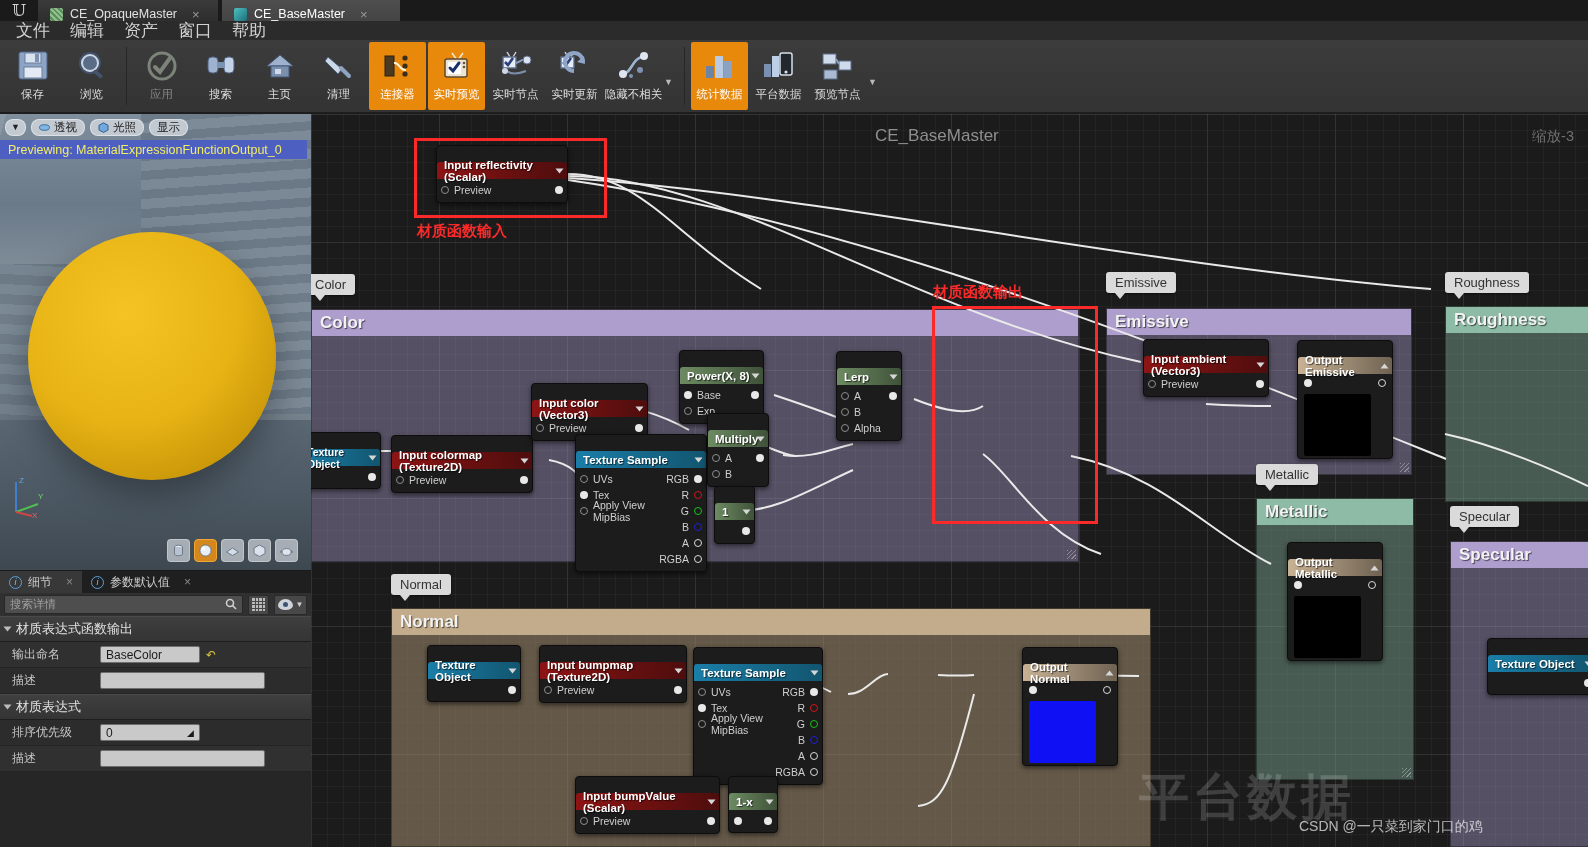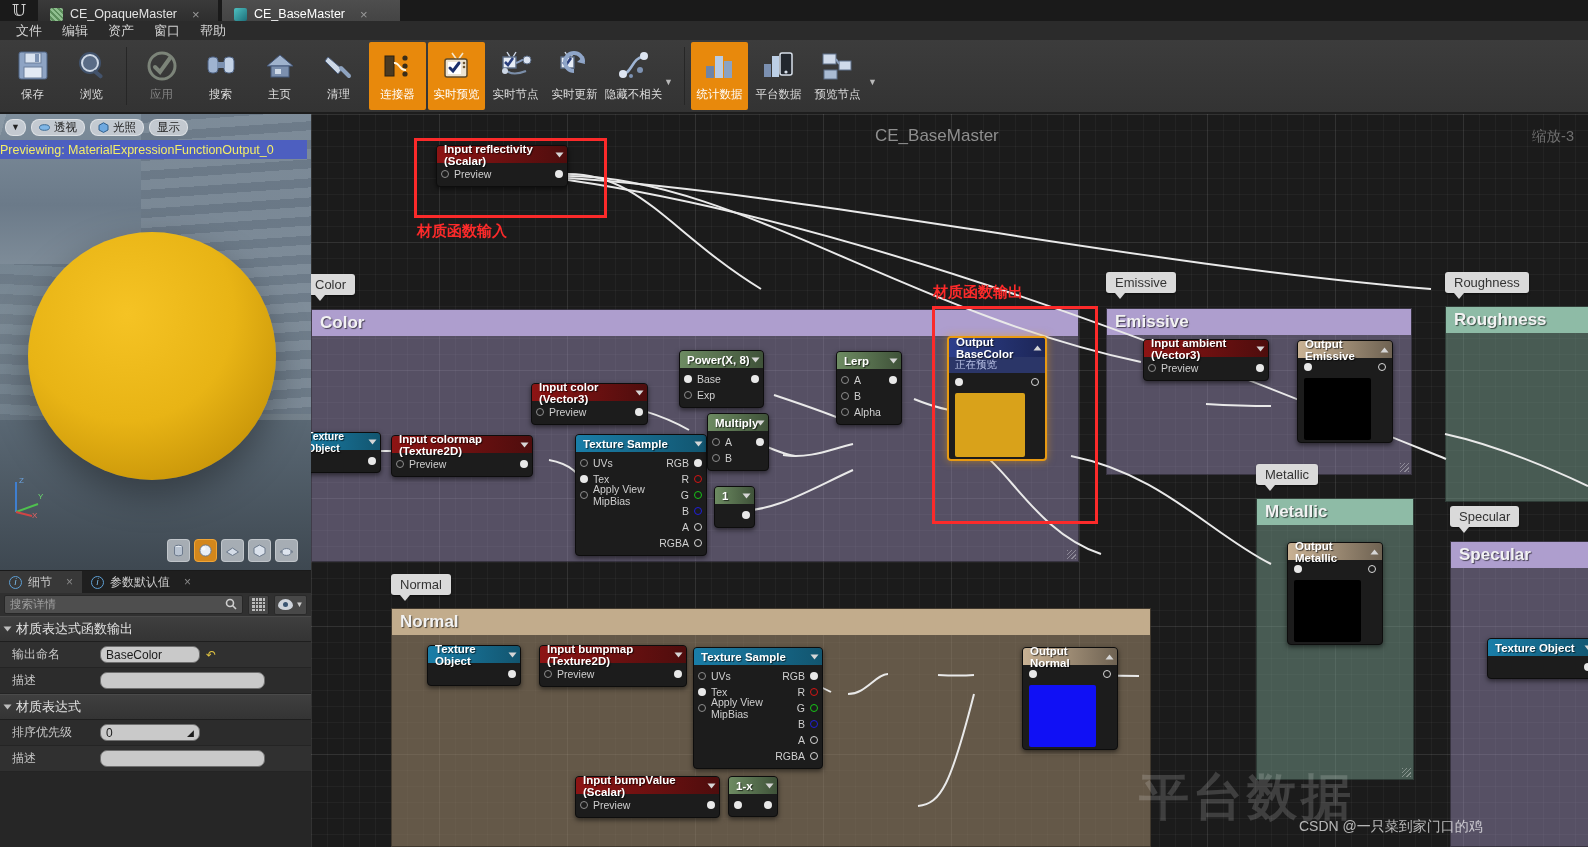--- a/index.html
+++ b/index.html
@@ -17,21 +17,21 @@
   .tab.inactive{background:linear-gradient(#3a3a3a,#2e2e2e);}
   .tab.active{background:linear-gradient(#4e4e4e,#444);color:#fff;}
   .tab .tabico{width:13px;height:13px;border-radius:2px;display:block;}
   .tab .tclose{margin-left:8px;color:#9a9a9a;font-size:13px;line-height:1;}
   .ue-logo{position:absolute;left:4px;top:1px;width:30px;height:19px;color:#d0d0d0;
            font-size:16px;text-align:center;font-family:"DejaVu Serif",serif;}
 
   
   .menubar{position:absolute;left:0;top:21px;width:1588px;height:19px;background:#2b2b2b;
            display:flex;align-items:center;padding-left:8px;gap:4px;}
-  .menubar span{padding:1px 8px;font-size:13px;color:#d2d2d2;}
+  .menubar span{padding:1px 8px;font-size:17px;color:#d2d2d2;}
 
   
   .toolbar{position:absolute;left:0;top:40px;width:1588px;height:73px;
            background:linear-gradient(#3c3c3c,#333);border-bottom:1px solid #1d1d1d;
            display:flex;align-items:stretch;padding-left:3px;}
   .tbtn{width:57px;display:flex;flex-direction:column;align-items:center;justify-content:flex-start;
         padding-top:5px;gap:2px;border-radius:2px;margin:2px 1px;}
   .tbtn.on{background:#e8890c;}
   .tbtn .glyph{width:38px;height:38px;display:flex;align-items:center;justify-content:center;}
   .tbtn .tlbl{font-size:11.5px;color:#ddd;white-space:nowrap;}
@@ -57,21 +57,21 @@
   .sphere{position:absolute;left:28px;top:118px;width:248px;height:248px;border-radius:50%;
           background:radial-gradient(circle at 40% 33%, #f5c324 0%, #e8b415 48%, #c79408 82%, #a87a05 100%);
           box-shadow:0 14px 36px rgba(0,0,0,.35);}
   .vp-topbar{position:absolute;left:0;top:0;height:22px;display:flex;align-items:center;gap:5px;padding:4px 0 0 5px;}
   .vp-chip{height:17px;display:flex;align-items:center;gap:4px;padding:0 7px;border-radius:8px;
            background:rgba(215,219,224,.78);border:1px solid rgba(255,255,255,.45);
            font-size:11.5px;color:#222;}
   .vp-chip.arrow{padding:0 5px;}
   .chip-ico{width:11px;height:11px;display:inline-block;}
   .previewing{position:absolute;left:0;top:26px;width:307px;height:19px;background:#4d5fc0;
-              color:#f3ed67;font-size:12.5px;display:flex;align-items:center;}
+              color:#f3ed67;font-size:12.5px;display:flex;align-items:center;padding-left:8px;}
   .axis{position:absolute;left:10px;bottom:52px;width:40px;height:44px;}
   .vp-shapes{position:absolute;left:167px;bottom:8px;display:flex;gap:4px;}
   .shapebtn{width:23px;height:23px;border-radius:4px;background:rgba(205,210,216,.72);
             border:1px solid rgba(255,255,255,.3);display:flex;align-items:center;justify-content:center;}
   .shapebtn.sel{background:#d3871c;border-color:#f0a537;}
 
   
   .details{position:absolute;left:0;top:570px;width:311px;height:277px;background:#262626;
            border-top:1px solid #1a1a1a;}
   .dtabs{height:22px;display:flex;background:#1f1f1f;}
@@ -92,21 +92,21 @@
           background:#cfd4db;position:relative;}
   .eyeico::after{content:"";position:absolute;left:5px;top:2.5px;width:5px;height:5px;border-radius:50%;background:#3a5572;}
   .sect{height:26px;display:flex;align-items:center;gap:6px;padding-left:5px;
         background:linear-gradient(#3f3f3f,#343434);border-top:1px solid #4a4a4a;
         border-bottom:1px solid #1e1e1e;font-size:13px;color:#e0e0e0;}
   .tri{width:0;height:0;border-left:5px solid #bdbdbd;border-top:4px solid transparent;
        border-bottom:4px solid transparent;transform:rotate(90deg);}
   .prow{height:26px;display:flex;align-items:center;background:#2c2c2c;border-bottom:1px solid #242424;}
   .prow:nth-child(even){background:#303030;}
   .plbl{width:100px;padding-left:12px;font-size:12px;color:#c8c8c8;}
-  .pfield{height:17px;background:#c9c9c9;border:1px solid #6e6e6e;border-radius:7px;color:#1b1b1b;
+  .pfield{height:17px;background:#c9c9c9;border:1px solid #6e6e6e;border-radius:2px;color:#1b1b1b;
           font-size:12px;display:flex;align-items:center;padding:0 5px;}
   .preset{margin-left:6px;color:#e0c341;font-size:12px;}
 
   
   .graph{position:absolute;left:311px;top:114px;width:1277px;height:733px;overflow:hidden;
          background:#1b1b1b;
          background-image:
            linear-gradient(rgba(255,255,255,.035) 1px, transparent 1px),
            linear-gradient(90deg, rgba(255,255,255,.035) 1px, transparent 1px),
            linear-gradient(rgba(255,255,255,.07) 1px, transparent 1px),
@@ -125,21 +125,21 @@
   .bubble{position:absolute;background:#dadada;color:#333;font-size:13px;border-radius:3px;
           padding:3px 9px;box-shadow:0 1px 2px rgba(0,0,0,.5);}
   .bubble::after{content:"";position:absolute;left:9px;bottom:-6px;border-left:5px solid transparent;
                  border-right:5px solid transparent;border-top:6px solid #dadada;}
 
   
   .node{position:absolute;background:#1c1c1c;border:1px solid #0d0d0d;border-radius:4px;
         box-shadow:0 2px 5px rgba(0,0,0,.55);}
   .node .nhdr{height:17px;border-radius:3px 3px 0 0;display:flex;align-items:center;
               justify-content:space-between;padding:0 5px 0 7px;font-size:11.5px;font-weight:bold;
-              color:#fff;text-shadow:1px 1px 1px rgba(0,0,0,.65);}
+              color:#fff;text-shadow:1px 1px 1px rgba(0,0,0,.65);margin-top:16px;}
   .node .nbody{padding:3px 0 4px;}
   .pin{height:16px;display:flex;align-items:center;justify-content:space-between;padding:0 4px;
        font-size:10.5px;color:#cfcfcf;}
   .pd{width:8px;height:8px;border-radius:50%;flex:0 0 8px;}
   .pd.f{background:#e8e8e8;}
   .pd.e{background:transparent;border:1.6px solid #8d8d8d;}
   .pd.fr{background:#e8e8e8;}
   .pd.r{background:transparent;border:1.6px solid #d41414;}
   .pd.g{background:transparent;border:1.6px solid #17c417;}
   .pd.b{background:transparent;border:1.6px solid #1f1fd8;}
@@ -832,193 +832,177 @@
       </div>
       <div class="pin">
         <span class="pinL">
             <i class="pd e"></i>
           <span>Alpha</span>
           </span>
       </div>
     </div>
   </div>
 
-  <div class="node sel-gold" style="left:636px;top:222px;width:100px;">
-    <div class="nhdr h-navy" style="height:19px;">
-      <span>Output BaseColor</span>
+
+  <div class="node" style="left:832px;top:225px;width:126px;">
+    <div class="nhdr h-red">
+      <span>Input ambient (Vector3)</span>
+      <span class="caret"></span>
+    </div>
+    <div class="nbody">
+      <div class="pin">
+        <span class="pinL">
+            <i class="pd e"></i>
+          <span>Preview</span>
+          </span>
+        <span class="pinR">
+            <i class="pd f"></i>
+          </span>
+      </div>
+    </div>
+  </div>
+
+  <div class="node" style="left:986px;top:226px;width:96px;">
+    <div class="nhdr h-tan">
+      <span>Output Emissive</span>
       <span class="caret up"></span>
-    </div>
-    <div style="background:#2b3668;color:#b9c2e6;font-size:10.5px;padding:1px 6px;">
-      <span>正在预览</span>
     </div>
     <div class="nbody" style="padding:0;">
       <div class="pin" style="padding:0 6px;height:18px;">
         <i class="pd f"></i>
         <i class="pd w"></i>
       </div>
-      <div class="swatch" style="width:70px;height:64px;background:#d9a21a;"></div>
-    </div>
-  </div>
-
-  <div class="node" style="left:832px;top:225px;width:126px;">
-    <div class="nhdr h-red">
-      <span>Input ambient (Vector3)</span>
-      <span class="caret"></span>
-    </div>
-    <div class="nbody">
-      <div class="pin">
-        <span class="pinL">
-            <i class="pd e"></i>
-          <span>Preview</span>
-          </span>
-        <span class="pinR">
-            <i class="pd f"></i>
-          </span>
-      </div>
-    </div>
-  </div>
-
-  <div class="node" style="left:986px;top:226px;width:96px;">
+      <div class="swatch" style="width:67px;height:62px;background:#000000;"></div>
+    </div>
+  </div>
+
+  <div class="node" style="left:976px;top:428px;width:96px;">
     <div class="nhdr h-tan">
-      <span>Output Emissive</span>
+      <span>Output Metallic</span>
       <span class="caret up"></span>
     </div>
     <div class="nbody" style="padding:0;">
       <div class="pin" style="padding:0 6px;height:18px;">
         <i class="pd f"></i>
         <i class="pd w"></i>
       </div>
       <div class="swatch" style="width:67px;height:62px;background:#000000;"></div>
     </div>
   </div>
 
-  <div class="node" style="left:976px;top:428px;width:96px;">
+  <div class="node" style="left:1176px;top:524px;width:110px;">
+    <div class="nhdr h-blue">
+      <span>Texture Object</span>
+      <span class="caret"></span>
+    </div>
+    <div class="nbody" style="height:22px;">
+      <div class="pin" style="justify-content:flex-end;">
+        <i class="pd f"></i>
+      </div>
+    </div>
+  </div>
+
+  <div class="node" style="left:116px;top:531px;width:94px;">
+    <div class="nhdr h-blue">
+      <span>Texture Object</span>
+      <span class="caret"></span>
+    </div>
+    <div class="nbody" style="height:22px;">
+      <div class="pin" style="justify-content:flex-end;">
+        <i class="pd f"></i>
+      </div>
+    </div>
+  </div>
+
+  <div class="node" style="left:228px;top:531px;width:148px;">
+    <div class="nhdr h-red">
+      <span>Input bumpmap (Texture2D)</span>
+      <span class="caret"></span>
+    </div>
+    <div class="nbody">
+      <div class="pin">
+        <span class="pinL">
+            <i class="pd e"></i>
+          <span>Preview</span>
+          </span>
+        <span class="pinR">
+            <i class="pd f"></i>
+          </span>
+      </div>
+    </div>
+  </div>
+
+  <div class="node" style="left:382px;top:533px;width:130px;">
+    <div class="nhdr h-blue">
+      <span>Texture Sample</span>
+      <span class="caret"></span>
+    </div>
+    <div class="nbody">
+      <div class="pin">
+        <span class="pinL">
+            <i class="pd e"></i>
+          <span>UVs</span>
+          </span>
+        <span class="pinR">
+            <span>RGB</span>
+          <i class="pd fr"></i>
+          </span>
+      </div>
+      <div class="pin">
+        <span class="pinL">
+            <i class="pd f"></i>
+          <span>Tex</span>
+          </span>
+        <span class="pinR">
+            <span>R</span>
+          <i class="pd r"></i>
+          </span>
+      </div>
+      <div class="pin">
+        <span class="pinL">
+            <i class="pd e"></i>
+          <span>Apply View MipBias</span>
+          </span>
+        <span class="pinR">
+            <span>G</span>
+          <i class="pd g"></i>
+          </span>
+      </div>
+      <div class="pin" style="justify-content:flex-end;">
+        <span class="pinR">
+            <span>B</span>
+          <i class="pd b"></i>
+          </span>
+      </div>
+      <div class="pin" style="justify-content:flex-end;">
+        <span class="pinR">
+            <span>A</span>
+          <i class="pd w"></i>
+          </span>
+      </div>
+      <div class="pin" style="justify-content:flex-end;">
+        <span class="pinR">
+            <span>RGBA</span>
+          <i class="pd w"></i>
+          </span>
+      </div>
+    </div>
+  </div>
+
+
+  <div class="node" style="left:711px;top:533px;width:96px;">
     <div class="nhdr h-tan">
-      <span>Output Metallic</span>
+      <span>Output Normal</span>
       <span class="caret up"></span>
     </div>
     <div class="nbody" style="padding:0;">
       <div class="pin" style="padding:0 6px;height:18px;">
         <i class="pd f"></i>
         <i class="pd w"></i>
       </div>
-      <div class="swatch" style="width:67px;height:62px;background:#000000;"></div>
-    </div>
-  </div>
-
-  <div class="node" style="left:1176px;top:524px;width:110px;">
-    <div class="nhdr h-blue">
-      <span>Texture Object</span>
-      <span class="caret"></span>
-    </div>
-    <div class="nbody" style="height:22px;">
-      <div class="pin" style="justify-content:flex-end;">
-        <i class="pd f"></i>
-      </div>
-    </div>
-  </div>
-
-  <div class="node" style="left:116px;top:531px;width:94px;">
-    <div class="nhdr h-blue">
-      <span>Texture Object</span>
-      <span class="caret"></span>
-    </div>
-    <div class="nbody" style="height:22px;">
-      <div class="pin" style="justify-content:flex-end;">
-        <i class="pd f"></i>
-      </div>
-    </div>
-  </div>
-
-  <div class="node" style="left:228px;top:531px;width:148px;">
-    <div class="nhdr h-red">
-      <span>Input bumpmap (Texture2D)</span>
-      <span class="caret"></span>
-    </div>
-    <div class="nbody">
-      <div class="pin">
-        <span class="pinL">
-            <i class="pd e"></i>
-          <span>Preview</span>
-          </span>
-        <span class="pinR">
-            <i class="pd f"></i>
-          </span>
-      </div>
-    </div>
-  </div>
-
-  <div class="node" style="left:382px;top:533px;width:130px;">
-    <div class="nhdr h-blue">
-      <span>Texture Sample</span>
-      <span class="caret"></span>
-    </div>
-    <div class="nbody">
-      <div class="pin">
-        <span class="pinL">
-            <i class="pd e"></i>
-          <span>UVs</span>
-          </span>
-        <span class="pinR">
-            <span>RGB</span>
-          <i class="pd fr"></i>
-          </span>
-      </div>
-      <div class="pin">
-        <span class="pinL">
-            <i class="pd f"></i>
-          <span>Tex</span>
-          </span>
-        <span class="pinR">
-            <span>R</span>
-          <i class="pd r"></i>
-          </span>
-      </div>
-      <div class="pin">
-        <span class="pinL">
-            <i class="pd e"></i>
-          <span>Apply View MipBias</span>
-          </span>
-        <span class="pinR">
-            <span>G</span>
-          <i class="pd g"></i>
-          </span>
-      </div>
-      <div class="pin" style="justify-content:flex-end;">
-        <span class="pinR">
-            <span>B</span>
-          <i class="pd b"></i>
-          </span>
-      </div>
-      <div class="pin" style="justify-content:flex-end;">
-        <span class="pinR">
-            <span>A</span>
-          <i class="pd w"></i>
-          </span>
-      </div>
-      <div class="pin" style="justify-content:flex-end;">
-        <span class="pinR">
-            <span>RGBA</span>
-          <i class="pd w"></i>
-          </span>
-      </div>
-    </div>
-  </div>
-
-
-  <div class="node" style="left:711px;top:533px;width:96px;">
-    <div class="nhdr h-tan">
-      <span>Output Normal</span>
-      <span class="caret up"></span>
-    </div>
-    <div class="nbody" style="padding:0;">
-      <div class="pin" style="padding:0 6px;height:18px;">
-        <i class="pd f"></i>
-        <i class="pd w"></i>
-      </div>
       <div class="swatch" style="width:67px;height:62px;background:#1010f5;"></div>
     </div>
   </div>
 
   <div class="node" style="left:264px;top:662px;width:145px;">
     <div class="nhdr h-red">
       <span>Input bumpValue (Scalar)</span>
       <span class="caret"></span>
     </div>
     <div class="nbody">

